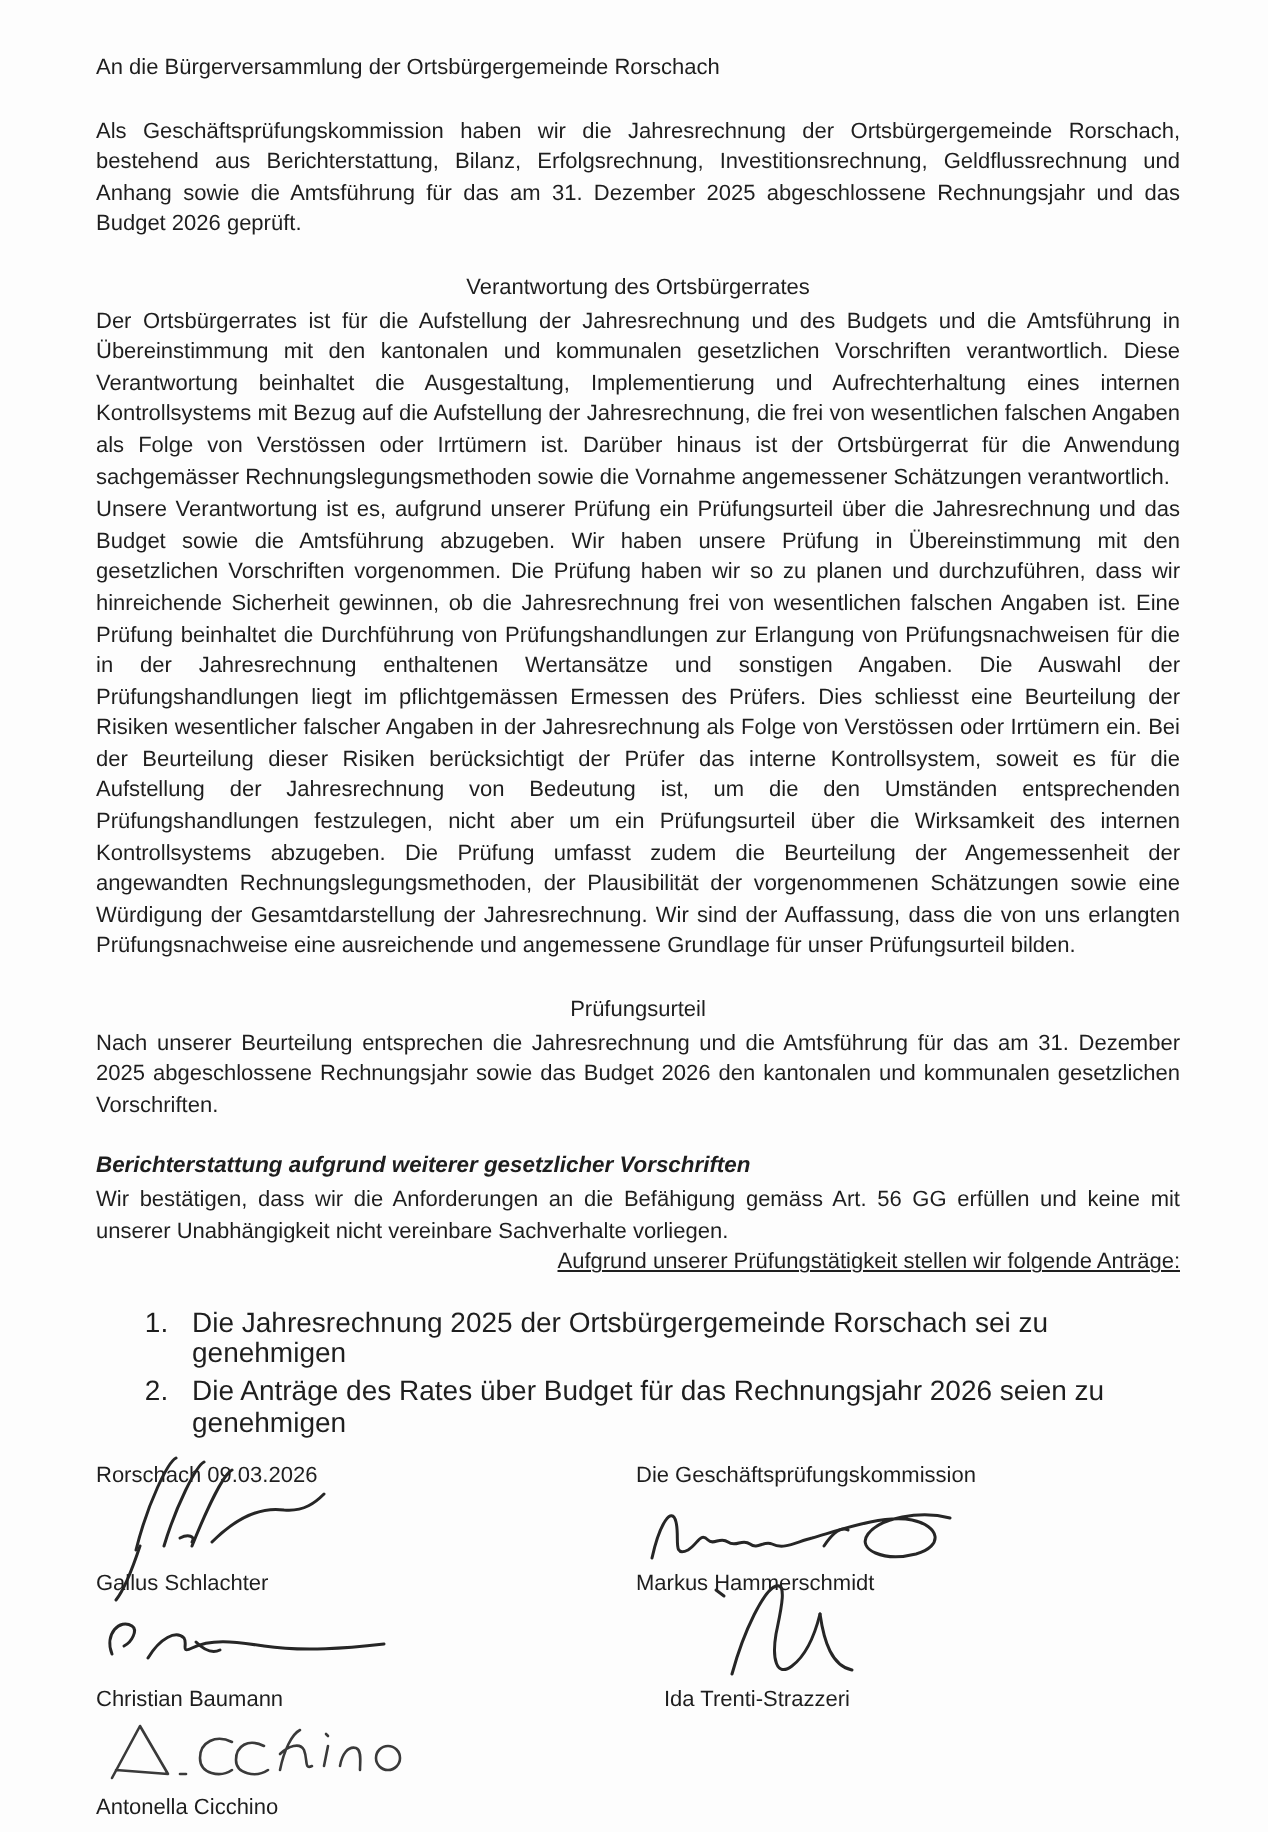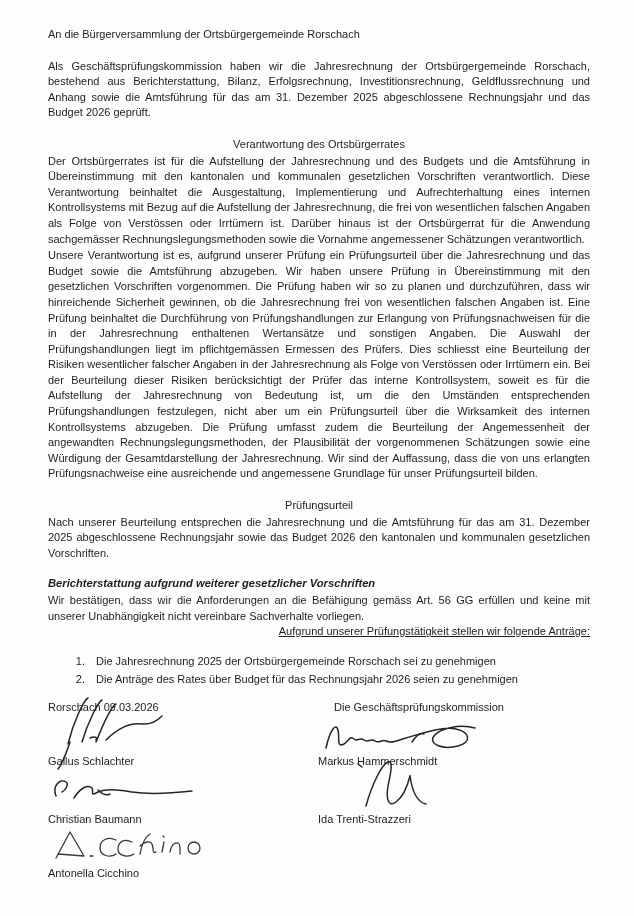--- a/index.html
+++ b/index.html
@@ -19,21 +19,21 @@
   .salutation { margin-top:17px; text-align:left; }
   .intro { margin-top:16px; }
   .section-heading { margin-top:16px; text-align:center; }
   .section-body { margin-top:1px; }
   .further-heading {
     margin-top:15px; font-size:11.2px; font-weight:bold; font-style:italic;
     line-height:15.6px; text-align:left;
   }
   .further-body { margin-top:1px; }
   .further-body2 { margin-top:0; text-align:right;text-decoration:underline; }
-  ol.motions { margin:14px 0 0 0; padding:0 0 0 40px; font-size:11px; line-height:15.6px; }
+  ol.motions { margin:14px 0 0 0; padding:0 0 0 40px; font-size:14px; line-height:15.6px; }
   ol.motions li { margin:0 0 3px 0; padding-left:8px; }
   .sign-block { position:relative; height:180px; margin-top:12px; }
   .sb-item { position:absolute; font-size:11px; line-height:14px; white-space:nowrap; }
   .sig { position:absolute; }
   .sig svg { display:block; }
   .sig path { fill:none; stroke:#262626; stroke-width:1.5; stroke-linecap:round; stroke-linejoin:round; }
   .sig.light path { stroke:#3a3a3a; stroke-width:1.3; }
 </style>
 </head>
 <body>
@@ -58,21 +58,21 @@
   <p class="further-body2">Aufgrund unserer Prüfungstätigkeit stellen wir folgende Anträge:</p>
 
   <ol class="motions">
     <li>Die Jahresrechnung 2025 der Ortsbürgergemeinde Rorschach sei zu genehmigen</li>
     <li>Die Anträge des Rates über Budget für das Rechnungsjahr 2026 seien zu genehmigen</li>
   </ol>
 
   <div class="sign-block">
 
     <div class="sb-item" style="left:0; top:6;">Rorschach 09.03.2026</div>
-    <div class="sb-item" style="left:270px; top:6;margin-left:16px;">Die Geschäftsprüfungskommission</div>
+    <div class="sb-item" style="left:270px; top:6;">Die Geschäftsprüfungskommission</div>
 
     <div class="sig" style="left:6px; top:-8px;">
       <svg width="120" height="78" viewBox="0 0 120 78">
         <path d="M14,52 C20,28 30,8 34,6 M28,50 C34,30 44,10 48,8 M42,50 C50,30 58,14 62,12 M52,48 C62,38 74,30 88,32 C98,33 104,28 108,24"></path>
         <path d="M16,50 C12,62 8,72 4,77"></path>
         <path d="M36,46 C40,44 44,45 42,48"></path>
       </svg>
     </div>
     <div class="sb-item" style="left:0; top:54px;">Gallus Schlachter</div>
 
@@ -93,21 +93,21 @@
     </div>
     <div class="sb-item" style="left:0; top:112px;">Christian Baumann</div>
 
     <div class="sig" style="left:292px; top:58px;">
       <svg width="90" height="52" viewBox="0 0 90 52">
         <path d="M26,48 C32,26 42,6 48,4 C54,2 50,18 48,28 C46,40 48,50 56,44 C64,38 68,26 70,18"></path>
         <path d="M70,18 C72,32 76,44 86,46"></path>
         <path d="M18,6 L22,9"></path>
       </svg>
     </div>
-    <div class="sb-item" style="left:270px; top:112px;">Ida Trenti-Strazzeri</div>
+    <div class="sb-item" style="left:284px; top:112px;">Ida Trenti-Strazzeri</div>
 
     <div class="sig light" style="left:4px; top:124px;">
       <svg width="160" height="40" viewBox="0 0 160 40">
         <path d="M4,34 L18,8 L32,32 L6,30"></path>
         <path d="M38,32 L41,32"></path>
         <path d="M64,16 C56,12 48,16 48,24 C48,32 58,34 64,30"></path>
         <path d="M80,18 C72,14 66,18 66,25 C66,32 76,34 82,30"></path>
         <path d="M88,30 C90,20 94,12 98,10 M88,22 C92,18 98,16 100,20 C102,25 100,30 104,28"></path>
         <path d="M110,28 L112,18 M111,12 L112,13"></path>
         <path d="M118,28 C119,22 122,18 126,19 C129,20 128,26 128,30"></path>

